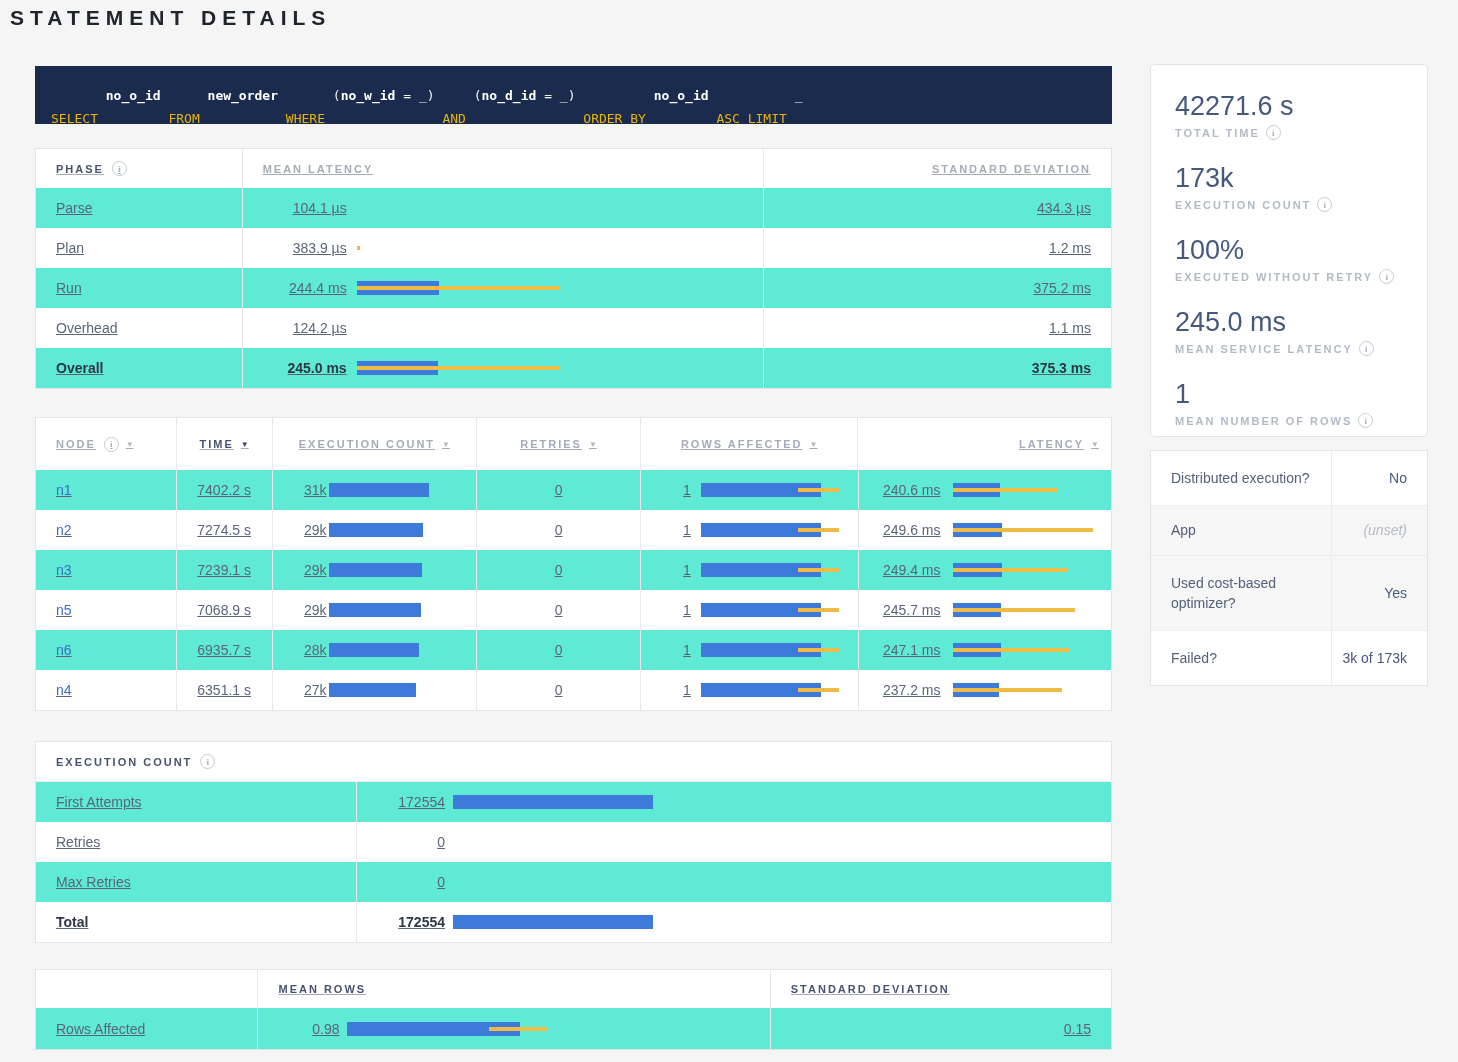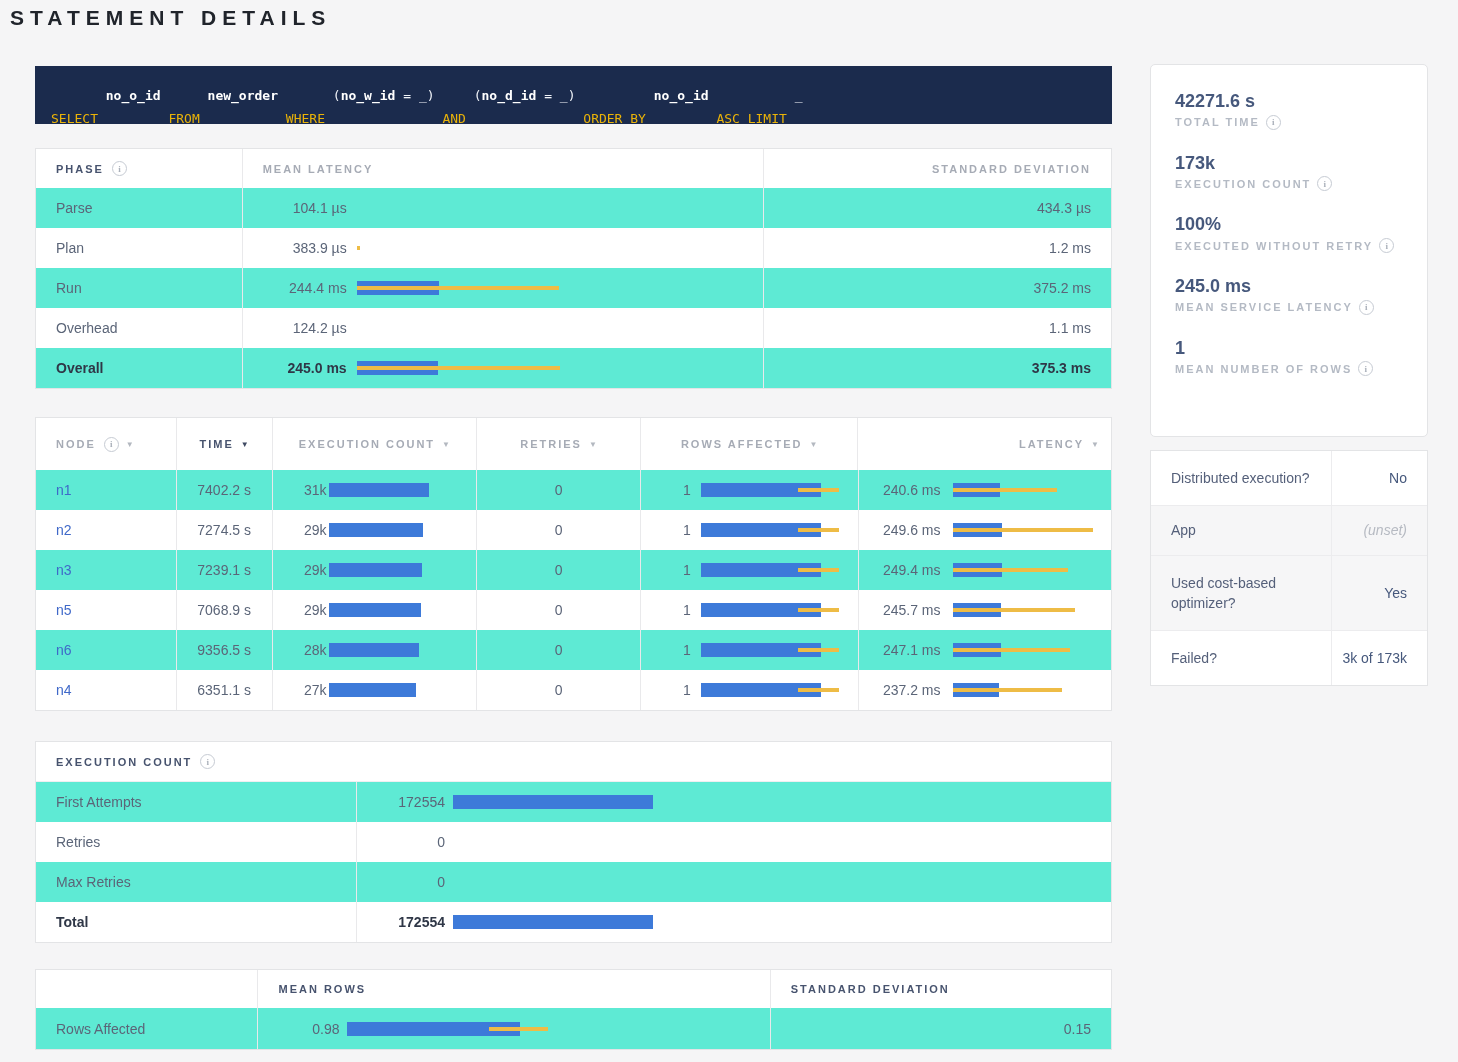--- a/index.html
+++ b/index.html
@@ -14,21 +14,21 @@
 
   
   .sqlbox { background:#1b2b4d; height:58px; display:flex; align-items:center; padding:0 16px;
     font-family:"DejaVu Sans Mono", monospace; font-size:13px; color:#e8ecf2; white-space:pre; }
   .sqlbox .kw { color:#eab308;margin-top:46px; }
   .sqlbox .id { color:#ffffff; font-weight:700; }
   .sqlbox .pl { color:#f0f3f8; }
 
   
   .tbl { background:#fff; border:1px solid #e3e4e6; margin-top:24px; }
-  .trow { display:flex; align-items:center; height:40px; font-size:14px; color:#5b6578; }
+  .trow { display:flex; align-items:center; height:40px; font-size:14px; color:#5b6578;text-decoration:underline; }
   .trow.stripe { background:#5eead4; }
   .trow.bold, .bold { font-weight:700; color:#2f3747; }
   .hdr { display:flex; align-items:center; background:#fff; font-size:11px; letter-spacing:2px;
     color:#a6abb5; font-weight:700; }
   .hdr-dark { color:#47536e; }
   .cell-divider { border-left:1px solid #e9e9eb; height:100%; display:flex; align-items:center; }
 
   
   .info-icon { display:inline-flex; align-items:center; justify-content:center; width:15px; height:15px;
     border:1.5px solid #c6cbd3; border-radius:50%; color:#aab0ba; font-size:9px; font-weight:700;
@@ -79,21 +79,21 @@
   .ra-c1 { width:222px; padding-left:20px; display:flex; align-items:center; height:100%; }
   .ra-c2 { width:513px; padding-left:20px; display:flex; align-items:center; height:100%; padding-right:220px; }
   .ra-c2 .val { width:61px; text-align:right; flex:none; margin-right:8px; }
   .ra-c3 { width:342px; padding-right:20px; display:flex; align-items:center; justify-content:flex-end; height:100%; }
   .ra-row { height:41px; }
 
   
   .summary-card { background:#fff; border:1px solid #e3e4e6; border-radius:5px; padding:26px 24px;
     height:373px; }
   .sum-item { margin-bottom:23px; }
-  .sum-value { font-size:18px; color:#46587c; font-weight:700; line-height:1.15; }
+  .sum-value { font-size:27px; color:#46587c; font-weight:400; line-height:1.15; }
   .sum-label { margin-top:3px; font-size:11px; letter-spacing:2px; color:#b4bac4; font-weight:700;
     display:flex; align-items:center; }
   .sum-label .info-icon { margin-left:6px; }
 
   
   .attr-card { background:#fff; border:1px solid #e3e4e6; margin-top:13px; }
   .attr-row { display:flex; border-bottom:1px solid #ececee; font-size:14px; }
   .attr-row:last-child { border-bottom:none; }
   .attr-row.stripe { background:#f6f6f7; }
   .attr-label { flex:1; padding:14px 12px 14px 20px; color:#55607a; line-height:1.45; }
@@ -317,21 +317,21 @@
               <span class="bar-blue" style="width:48px"></span>
               <span class="bar-yellow" style="width:122px"></span>
             </span>
           </div>
       </div>
 
       <div class="trow stripe">
         <div class="nd-c1">
             <a class="node-link">n6</a>
           </div>
-        <div class="nd-c2 cell-divider">9356.5 s</div>
+        <div class="nd-c2 cell-divider">6935.7 s</div>
         <div class="nd-c3 cell-divider">
             <span class="val">28k</span>
             <span class="bar-wrap">
               <span class="bar-blue" style="width:90px"></span>
             </span>
           </div>
         <div class="nd-c4 cell-divider">0</div>
         <div class="nd-c5 cell-divider">
             <span class="val">1</span>
             <span class="bar-wrap">

